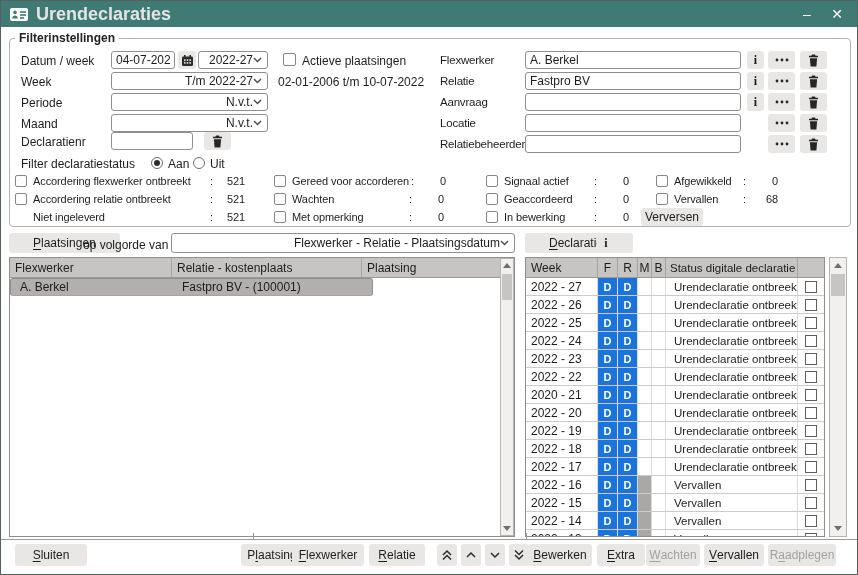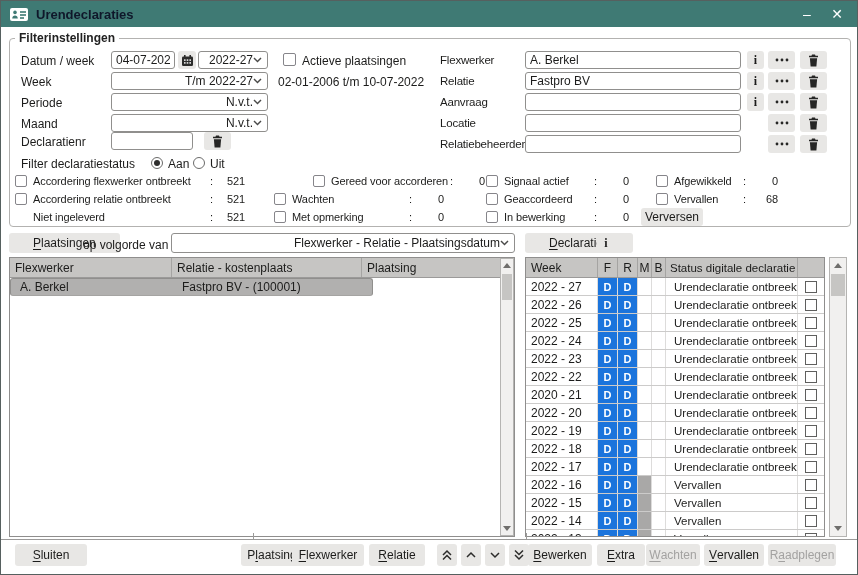--- a/index.html
+++ b/index.html
@@ -10,21 +10,21 @@
   *{box-sizing:border-box}
   body{margin:0;background:#d6d6d6;font-family:"Liberation Sans",sans-serif}
   .win{position:relative;width:858px;height:575px;background:#fff;border:1px solid #56605f;
        overflow:hidden;font-size:12px;color:var(--txt)}
   .abs{position:absolute}
   u{text-underline-offset:2px}
 
   
   .titlebar{position:absolute;left:0;top:0;right:0;height:26px;background:var(--teal);
             display:flex;align-items:center;padding:0 9px;gap:8px}
-  .title{color:#0f172a;font-weight:bold;font-size:13px;flex:1}
+  .title{color:#e5e5e5;font-weight:bold;font-size:18px;flex:1}
   .winbtn{color:#fff;width:22px;height:20px;display:flex;align-items:center;justify-content:center;
           font-size:14px;cursor:default}
 
   
   .fieldset{position:absolute;left:8px;top:37px;width:842px;height:189px;
             border:1px solid #B3B2B0;border-radius:4px}
   .legend{position:absolute;left:14px;top:30px;background:#fff;padding:0 4px;font-weight:bold;color:#222}
 
   .lbl{position:absolute;white-space:nowrap;line-height:14px}
   .tinput{position:absolute;height:18px;border:1px solid #908F8D;border-radius:3px;padding:0 4px;
@@ -283,21 +283,21 @@
 </div>
 
   <div>
   <div class="counter-cell" style="left: 14px; top: 174px; width: 230px;">
     <span class="cbx"></span>
     <span class="counter-label">Accordering flexwerker ontbreekt</span>
     <span class="counter-colon">:</span>
     <span class="counter-value">521</span>
   </div>
 
-  <div class="counter-cell" style="left: 273px; top: 174px; width: 168px; margin-left: 39px;">
+  <div class="counter-cell" style="left: 273px; top: 174px; width: 168px;">
     <span class="cbx"></span>
     <span class="counter-label">Gereed voor accorderen</span>
     <span class="counter-colon">:</span>
     <span class="counter-value">0</span>
   </div>
 
   <div class="counter-cell" style="left: 485px; top: 174px; width: 143px;">
     <span class="cbx"></span>
     <span class="counter-label">Signaal actief</span>
     <span class="counter-colon">:</span>

